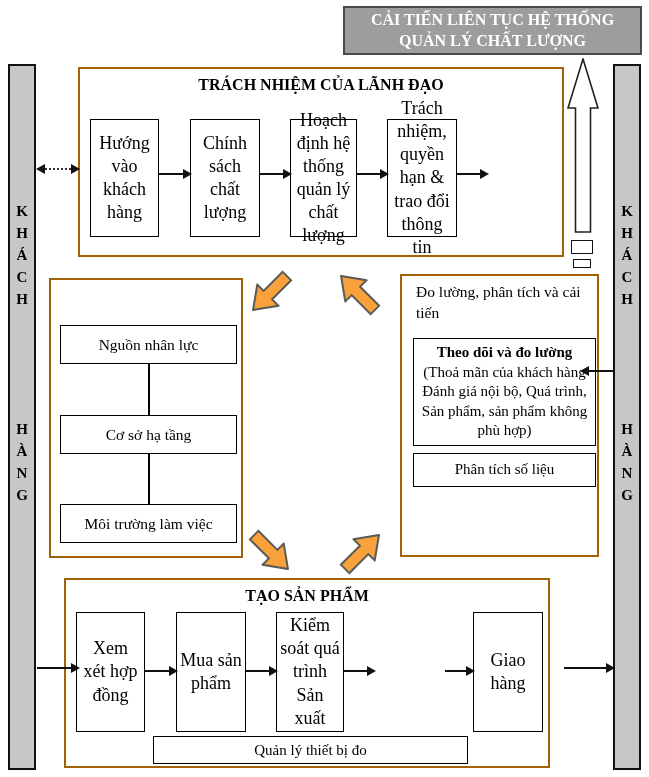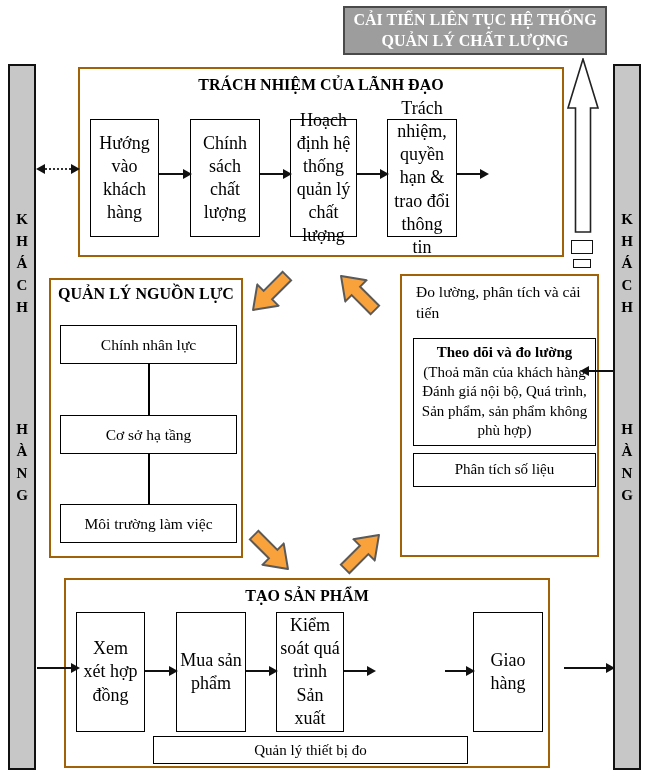--- a/index.html
+++ b/index.html
@@ -2,38 +2,38 @@
 <html><head>
 <meta charset="utf-8">
 <style>
   html,body{margin:0;padding:0;background:#fff;}
   .stage{
     position:relative;width:649px;height:777px;background:#fff;overflow:hidden;
     font-family:"Liberation Serif","DejaVu Serif",serif;color:#000;
   }
   
   .banner{
-    position:absolute;left:343px;top:6px;width:264px;height:49px;
+    position:absolute;left:343px;top:6px;width:299px;height:49px;
     background:#9d9d9d;border:2px solid #4a4a4a;box-sizing:border-box;
     color:#fff;font-weight:bold;font-size:16px;line-height:1.3;
     display:flex;align-items:center;justify-content:center;text-align:center;padding:0 6px;
   }
   
   .cust-bar{
     position:absolute;top:64px;width:28px;height:706px;
     background:#c7c7c7;border:2px solid #111;box-sizing:border-box;
   }
   .cust-bar.left{left:8px;}
   .cust-bar.right{left:613px;}
   .vword{
     position:absolute;left:50%;transform:translateX(-50%);
     width:16px;word-break:break-all;text-align:center;
     font-weight:bold;font-size:15px;line-height:22px;
   }
-  .vword.w1{top:142px;}
+  .vword.w1{top:134px;}
   .vword.w2{top:352px;}
   
   .section{position:absolute;background:#fff;border:2px solid #a16207;box-sizing:border-box;}
   .sec-top{left:78px;top:67px;width:486px;height:190px;}
   .sec-res{left:49px;top:278px;width:194px;height:280px;}
   .sec-mea{left:400px;top:274px;width:199px;height:283px;}
   .sec-bot{left:64px;top:578px;width:486px;height:190px;}
   .sec-title{
     position:absolute;left:0;right:0;text-align:center;
     font-weight:bold;font-size:16px;
@@ -112,22 +112,21 @@
     <div class="pbox" style="left:110px;width:70px">Chính sách chất lượng</div>
     <div class="pbox" style="left:210px;width:67px">Hoạch định hệ thống quản lý chất lượng</div>
     <div class="pbox" style="left:307px;width:70px">Trách nhiệm, quyền hạn &amp; trao đổi thông tin</div>
     <div class="conn head-r" style="left:79px;top:104px;width:31px"></div>
     <div class="conn head-r" style="left:180px;top:104px;width:30px"></div>
     <div class="conn head-r" style="left:277px;top:104px;width:30px"></div>
     <div class="conn head-r" style="left:377px;top:104px;width:30px"></div>
   </div>
 
   <div class="section sec-res">
-    <div class="sec-title">QUẢN LÝ NGUỒN LỰC</div>
-    <div class="rbox" style="top:45px">Chính nhân lực</div>
+    <div class="rbox" style="top:45px">Nguồn nhân lực</div>
     <div class="rbox" style="top:135px">Cơ sở hạ tầng</div>
     <div class="rbox" style="top:224px">Môi trường làm việc</div>
     <div class="vline" style="top:84px;height:51px"></div>
     <div class="vline" style="top:174px;height:50px"></div>
   </div>
 
   <div class="section sec-mea">
     <div class="mea-title">Đo lường, phân tích và cải tiến</div>
     <div class="mbox" style="top:62px;height:108px">
       <span class="b">Theo dõi và đo lường</span>

